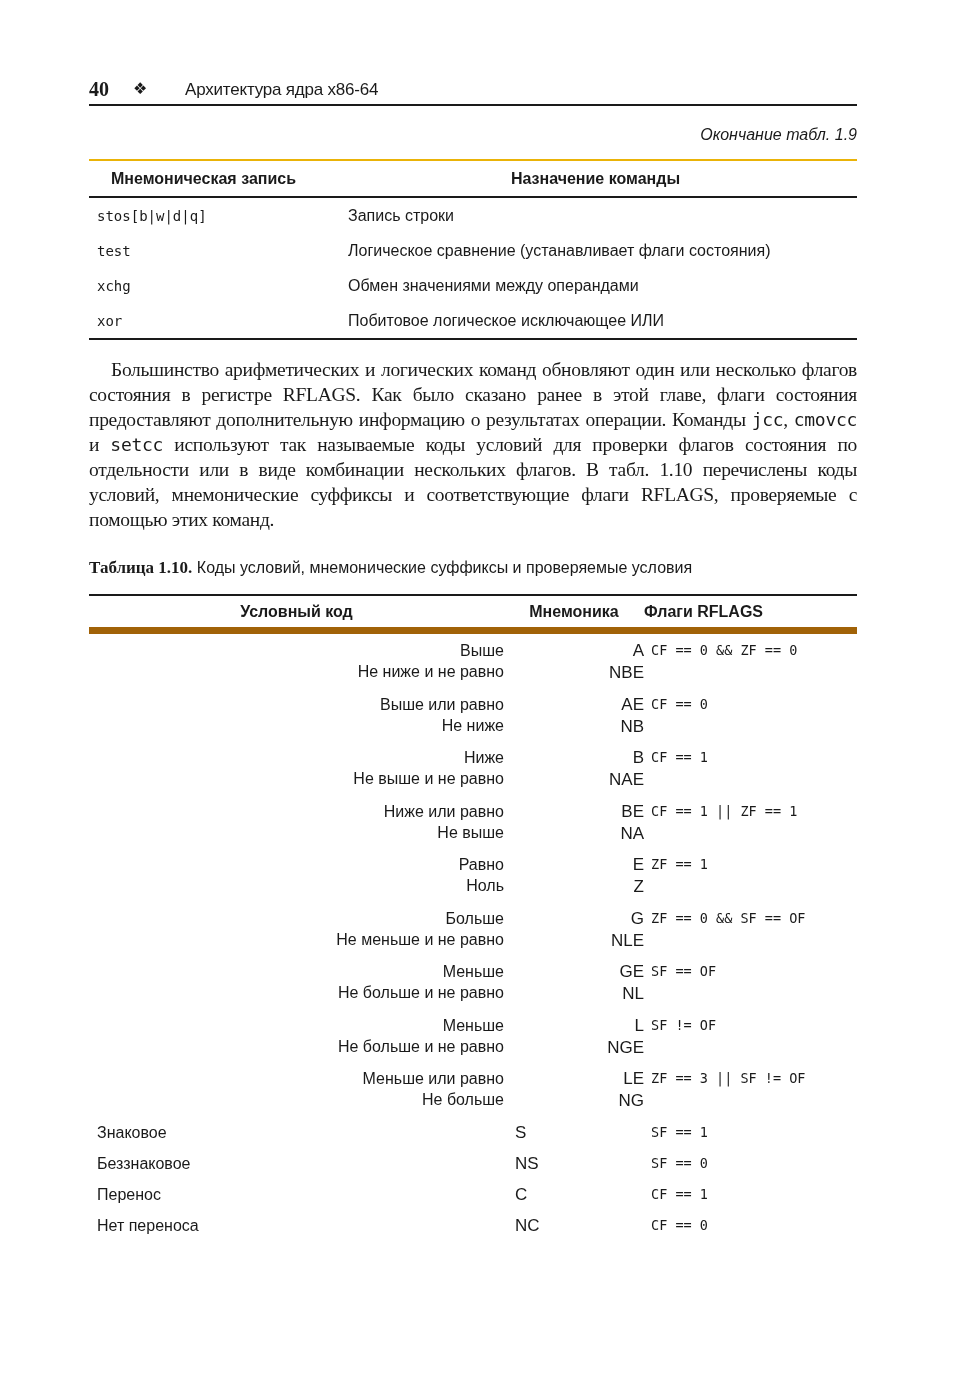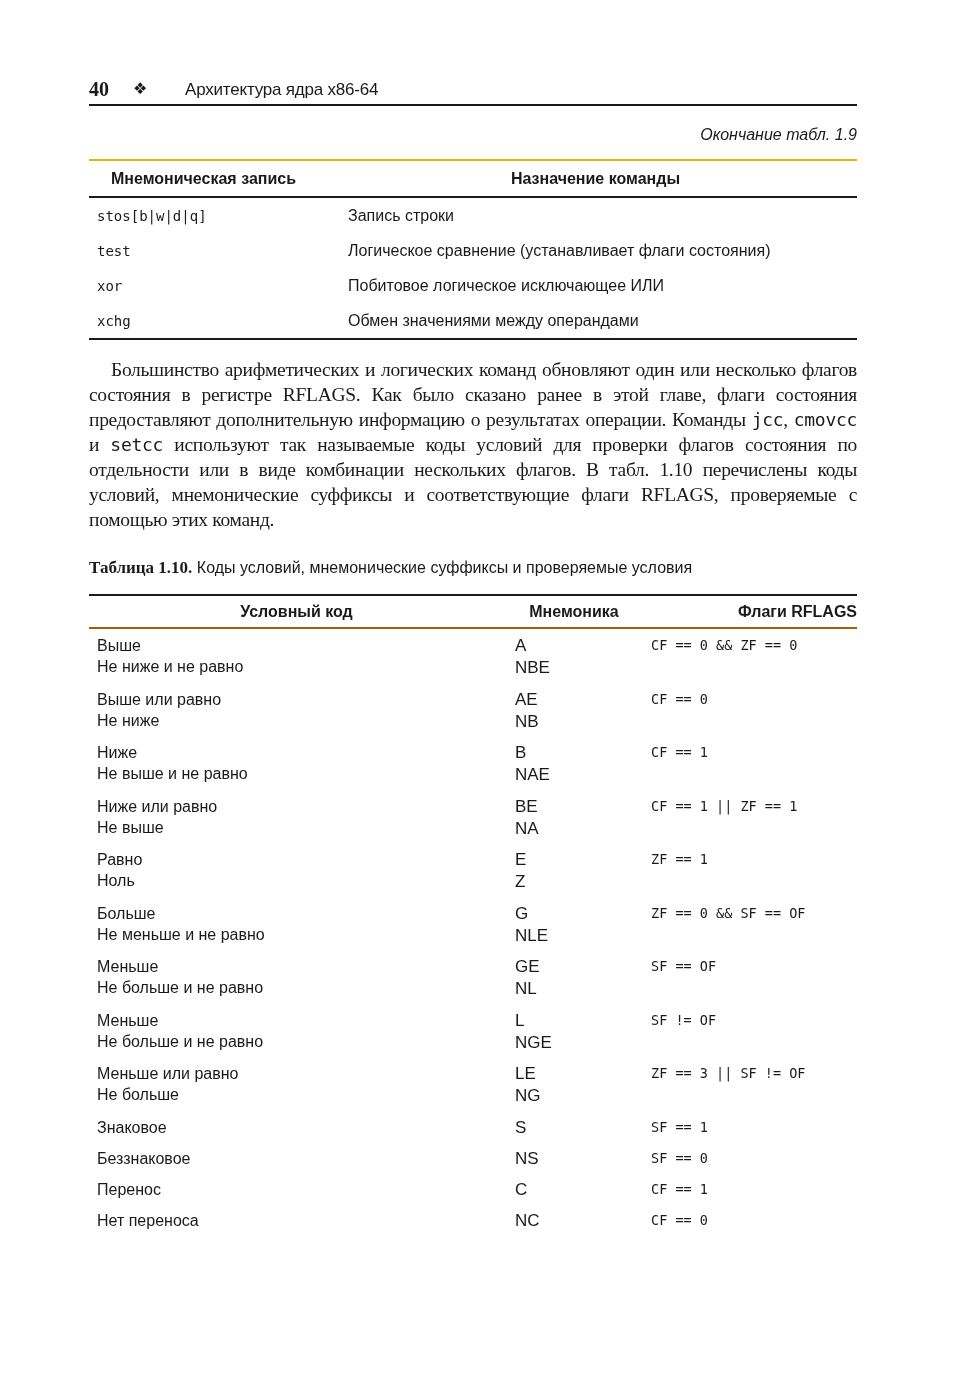--- a/index.html
+++ b/index.html
@@ -19,32 +19,32 @@
   .t1 td.c1 { padding-left: 8px; font-family: "DejaVu Sans Mono", monospace; font-size: 14px; }
   .t1 td.c2 { padding-left: 14px; }
 
   .para { position: absolute; left: 89px; top: 357px; width: 768px; font-family: "Liberation Serif", serif; font-size: 19.5px; line-height: 25px; text-align: justify; text-indent: 22px; margin: 0; letter-spacing: -0.3px; }
   .para code { font-family: "DejaVu Sans Mono", monospace; font-size: 18px; }
 
   .caption { position: absolute; left: 89px; top: 558px; font-size: 16px; }
   .caption b { font-family: "Liberation Serif", serif; font-size: 17px; }
 
   .t2 { position: absolute; left: 89px; top: 594px; width: 768px; border-top: 2px solid #1a1a1a; }
-  .t2 th { font-weight: bold; font-size: 16px; height: 31px; border-bottom: 2px solid #a16207; padding: 0; }
+  .t2 th { font-weight: bold; font-size: 16px; height: 31px; border-bottom: 7px solid #a16207; padding: 0; }
   .t2 th.c1 { width: 415px; text-align: center; }
   .t2 th.c2 { width: 140px; text-align: center; }
-  .t2 th.c3 { text-align: right; }
+  .t2 th.c3 { text-align: left; }
   .t2 td { padding: 0; vertical-align: top; font-size: 16px; line-height: 21px; }
   .t2 tr.dbl td { height: 53.5px; }
   .t2 tr.sgl td { height: 31px; }
   .t2 tr.first td { padding-top: 6px; }
   .t2 td.c1 { padding-left: 8px; }
   .t2 td.c2 { padding-left: 11px; font-size: 17px; line-height: 22px; }
   .t2 td.c3 { padding-left: 7px; font-family: "DejaVu Sans Mono", monospace; font-size: 13.5px; line-height: 21px; }
-  .line { display: block; }
+  .line { display: block; text-align: right; }
 </style>
 </head>
 <body>
 
 <div class="header">
   <span class="pnum">40</span>
   <span class="orn">❖</span>
   <span class="title">Архитектура ядра x86-64</span>
 </div>
 
@@ -60,26 +60,26 @@
   <tbody>
     <tr>
       <td class="c1">stos[b|w|d|q]</td>
       <td class="c2">Запись строки</td>
     </tr>
     <tr>
       <td class="c1">test</td>
       <td class="c2">Логическое сравнение (устанавливает флаги состояния)</td>
     </tr>
     <tr>
+      <td class="c1">xchg</td>
+      <td class="c2">Обмен значениями между операндами</td>
+    </tr>
+    <tr>
       <td class="c1">xor</td>
       <td class="c2">Побитовое логическое исключающее ИЛИ</td>
-    </tr>
-    <tr>
-      <td class="c1">xchg</td>
-      <td class="c2">Обмен значениями между операндами</td>
     </tr>
   </tbody>
 </table>
 
 <p class="para"><span>Большинство арифметических и логических команд обновляют один или несколько флагов состояния в регистре RFLAGS. Как было сказано ранее в этой главе, флаги состояния предоставляют дополнительную информацию о результатах операции. Команды </span><code>jcc</code><span>, </span><code>cmovcc</code><span> и </span><code>setcc</code><span> используют так называемые коды условий для проверки флагов состояния по отдельности или в виде комбинации нескольких флагов. В табл. 1.10 перечислены коды условий, мнемонические суффиксы и соответствующие флаги RFLAGS, проверяемые с помощью этих команд.</span></p>
 
 <div class="caption"><b>Таблица 1.10.</b><span> Коды условий, мнемонические суффиксы и проверяемые условия</span></div>
 
 <table class="t2">
   <thead>

